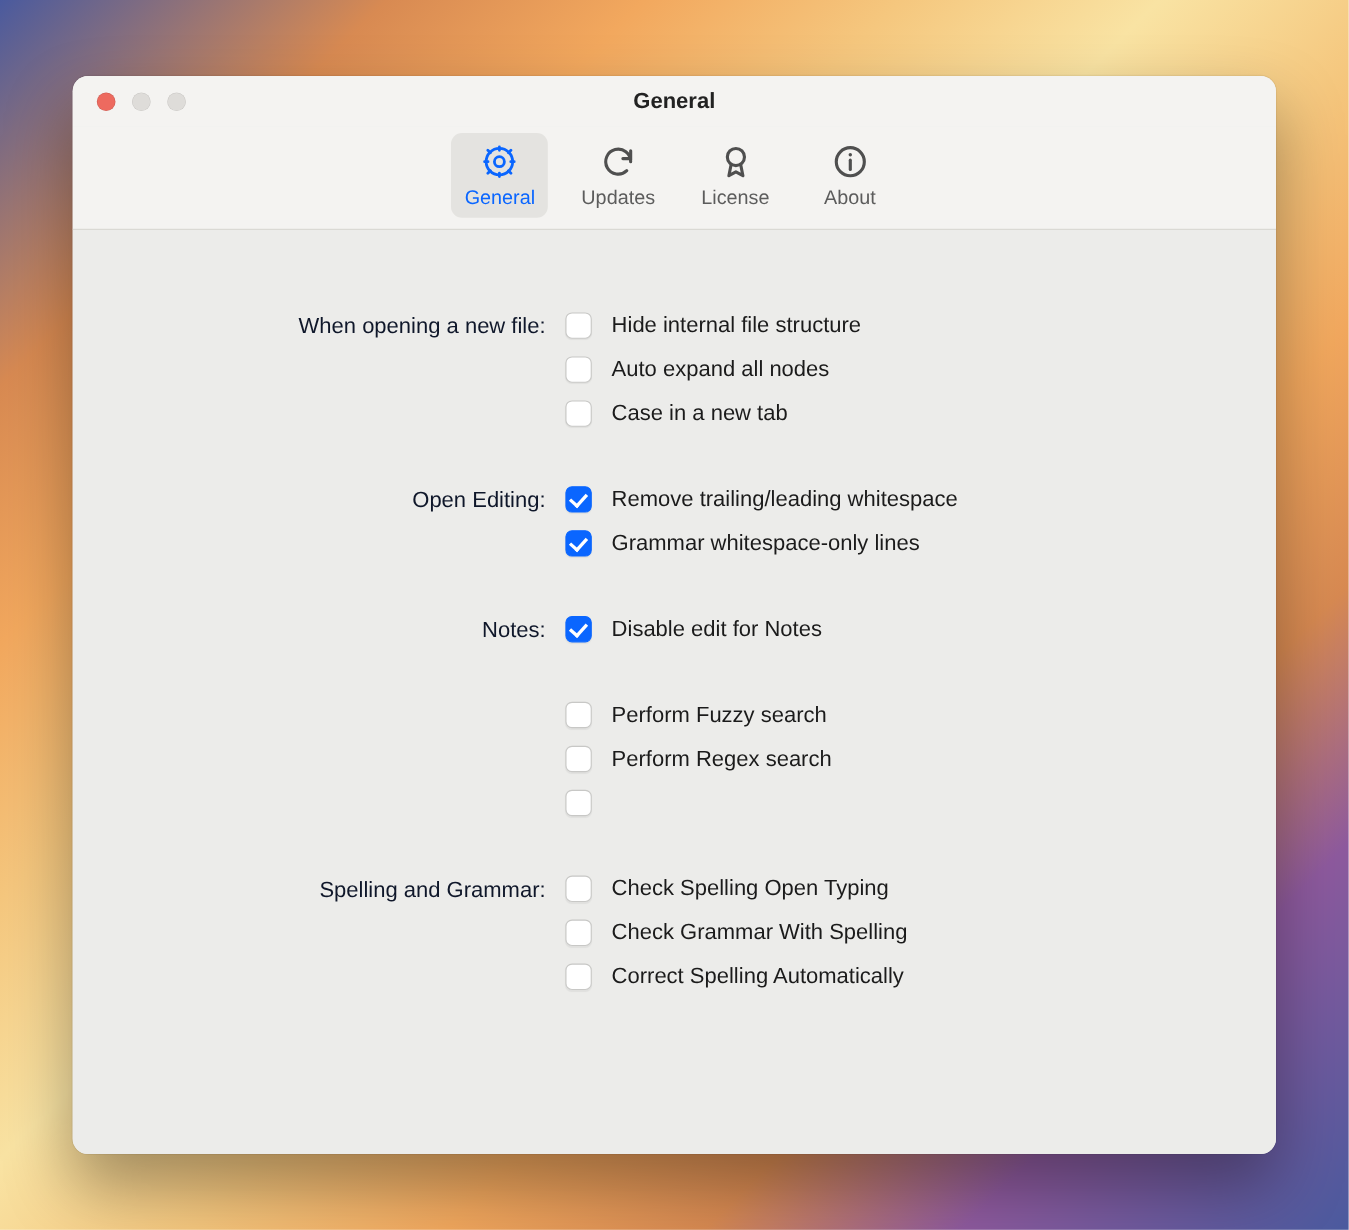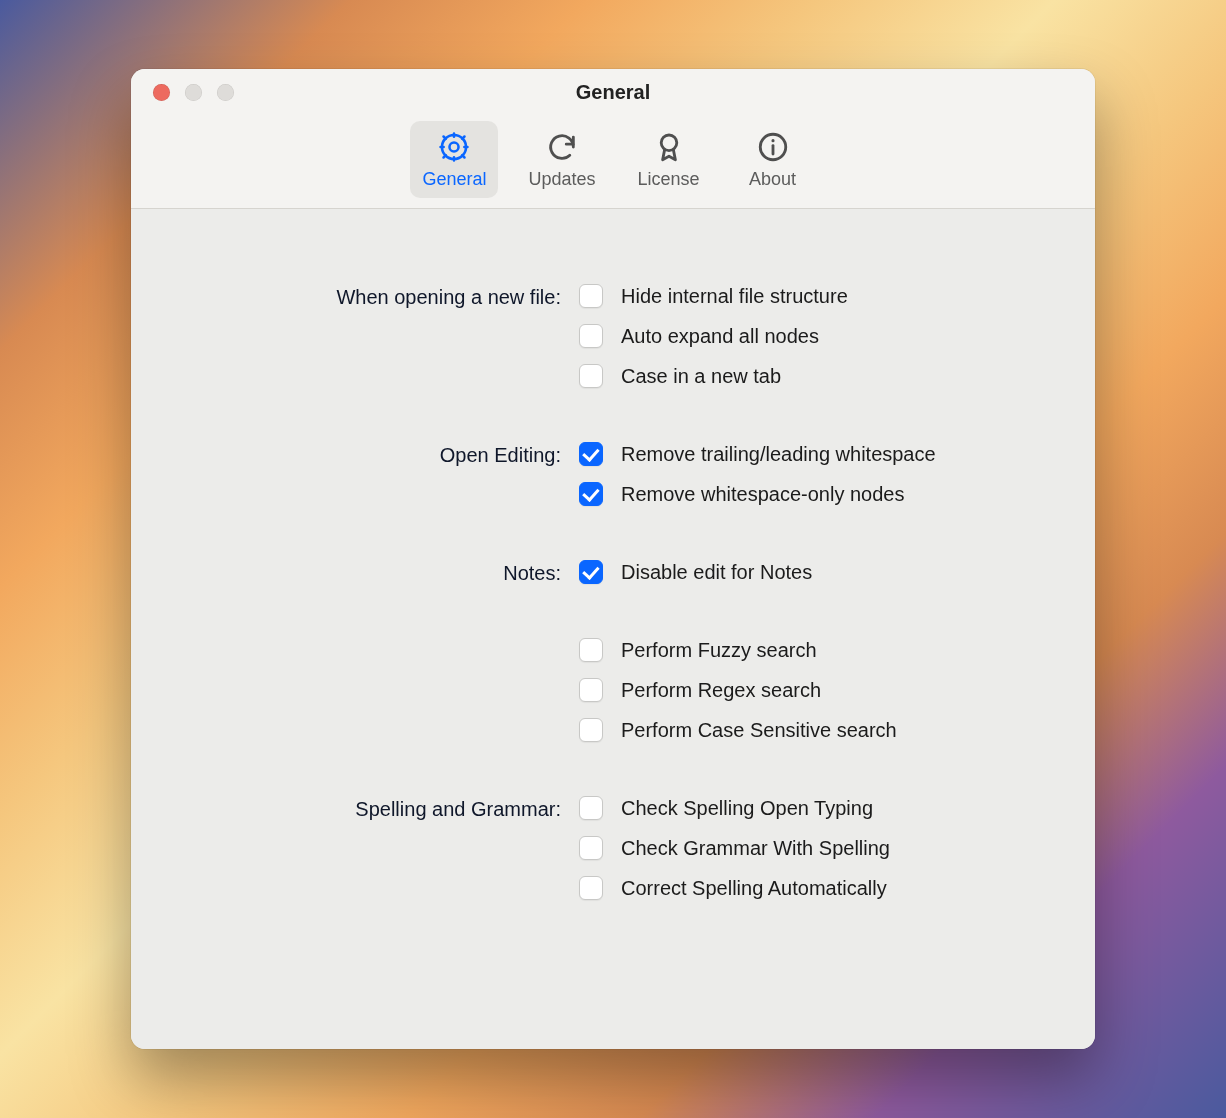--- a/index.html
+++ b/index.html
@@ -7,21 +7,21 @@
       font-family: -apple-system, BlinkMacSystemFont, "Helvetica Neue", sans-serif;
       background: linear-gradient(135deg, #4a5a9e 0%, #d88a52 15%, #f2a85e 25%, #f5c77e 35%, #f9e3a3 45%, #f5c77e 55%, #f2a85e 65%, #d88a52 75%, #8e5a9e 85%, #4a5a9e 100%);
       width: 1226px;
       height: 1118px;
       display: flex;
       align-items: center;
       justify-content: center;
       padding: 40px;
     }
     .window {
-      width: 964px;
+      width: 1094px;
       height: 980px;
       background: #ececea;
       border-radius: 14px;
       box-shadow: 0 30px 60px rgba(0,0,0,0.35), 0 0 0 1px rgba(0,0,0,0.05);
       overflow: hidden;
       display: flex;
       flex-direction: column;
     }
     .titlebar {
       height: 46px;
@@ -223,21 +223,21 @@
       </div>
 
       <div class="section-label">Open Editing:</div>
       <div class="section-body">
         <div class="checkrow">
           <div class="checkbox checked"></div>
           <span class="checklabel">Remove trailing/leading whitespace</span>
         </div>
         <div class="checkrow">
           <div class="checkbox checked"></div>
-          <span class="checklabel">Remove whitespace-only nodes</span>
+          <span class="checklabel">Grammar whitespace-only lines</span>
         </div>
       </div>
 
       <div class="section-label">Notes:</div>
       <div class="section-body">
         <div class="checkrow">
           <div class="checkbox checked"></div>
           <span class="checklabel">Disable edit for Notes</span>
         </div>
       </div>
@@ -246,21 +246,20 @@
         <div class="checkrow">
           <div class="checkbox"></div>
           <span class="checklabel">Perform Fuzzy search</span>
         </div>
         <div class="checkrow">
           <div class="checkbox"></div>
           <span class="checklabel">Perform Regex search</span>
         </div>
         <div class="checkrow">
           <div class="checkbox"></div>
-          <span class="checklabel">Perform Case Sensitive search</span>
         </div>
       </div>
 
       <div class="section-label">Spelling and Grammar:</div>
       <div class="section-body">
         <div class="checkrow">
           <div class="checkbox"></div>
           <span class="checklabel">Check Spelling Open Typing</span>
         </div>
         <div class="checkrow">

